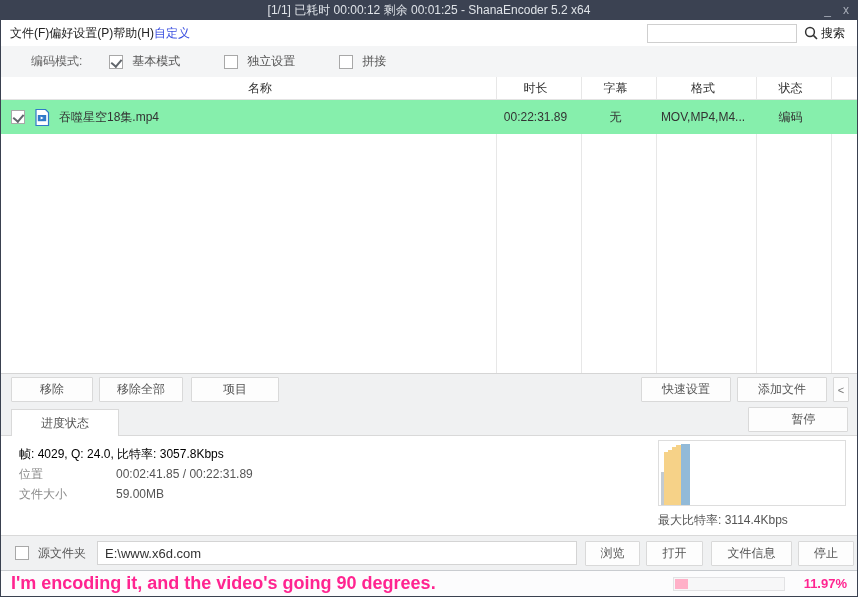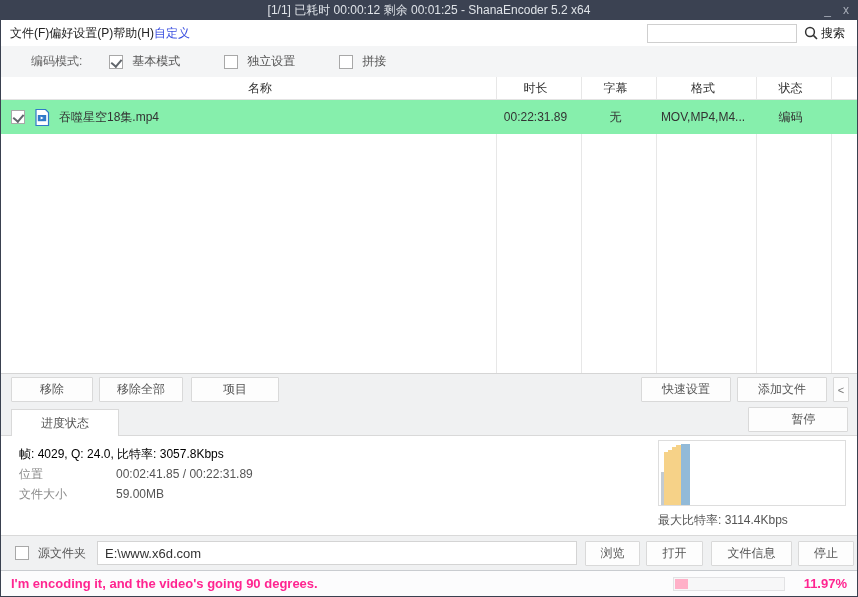--- a/index.html
+++ b/index.html
@@ -92,21 +92,21 @@
   .path-input { width:480px; height:24px; border:1px solid #d4d4d4; background:#fff; font-size:13px;
                 padding:0 7px; margin-left:11px; outline:none; color:#333; }
   .btn-browse { width:55px; margin-left:8px; }
   .btn-open { width:57px; margin-left:6px; }
   .btn-forcestop { width:81px; margin-left:8px; }
   .btn-stop { width:56px; margin-left:6px; }
 
   
   .statusbar { position:absolute; left:1px; top:570px; width:856px; height:26px; background:#fcfcfd;
                border-top:1px solid #c9ccd0; display:flex; align-items:center; padding:0 10px; }
-  .status-msg { color:#ff2490; font-weight:bold; font-size:13px;text-align:right; }
+  .status-msg { color:#ff2490; font-weight:bold; font-size:18px;text-align:right; }
   .statusbar .spacer { flex:1; }
   .progress-track { width:112px; height:14px; background:#f7f7f8; border:1px solid #e2e2e4;
                     position:relative; margin-right:12px; }
   .progress-fill { position:absolute; left:1px; top:1px; bottom:1px; background:#ffb0c8; }
   .status-percent { color:#ff2490; font-weight:bold; font-size:13px; min-width:50px; text-align:right; }
 </style>
 </head>
 <body>
 
 <div class="window">

